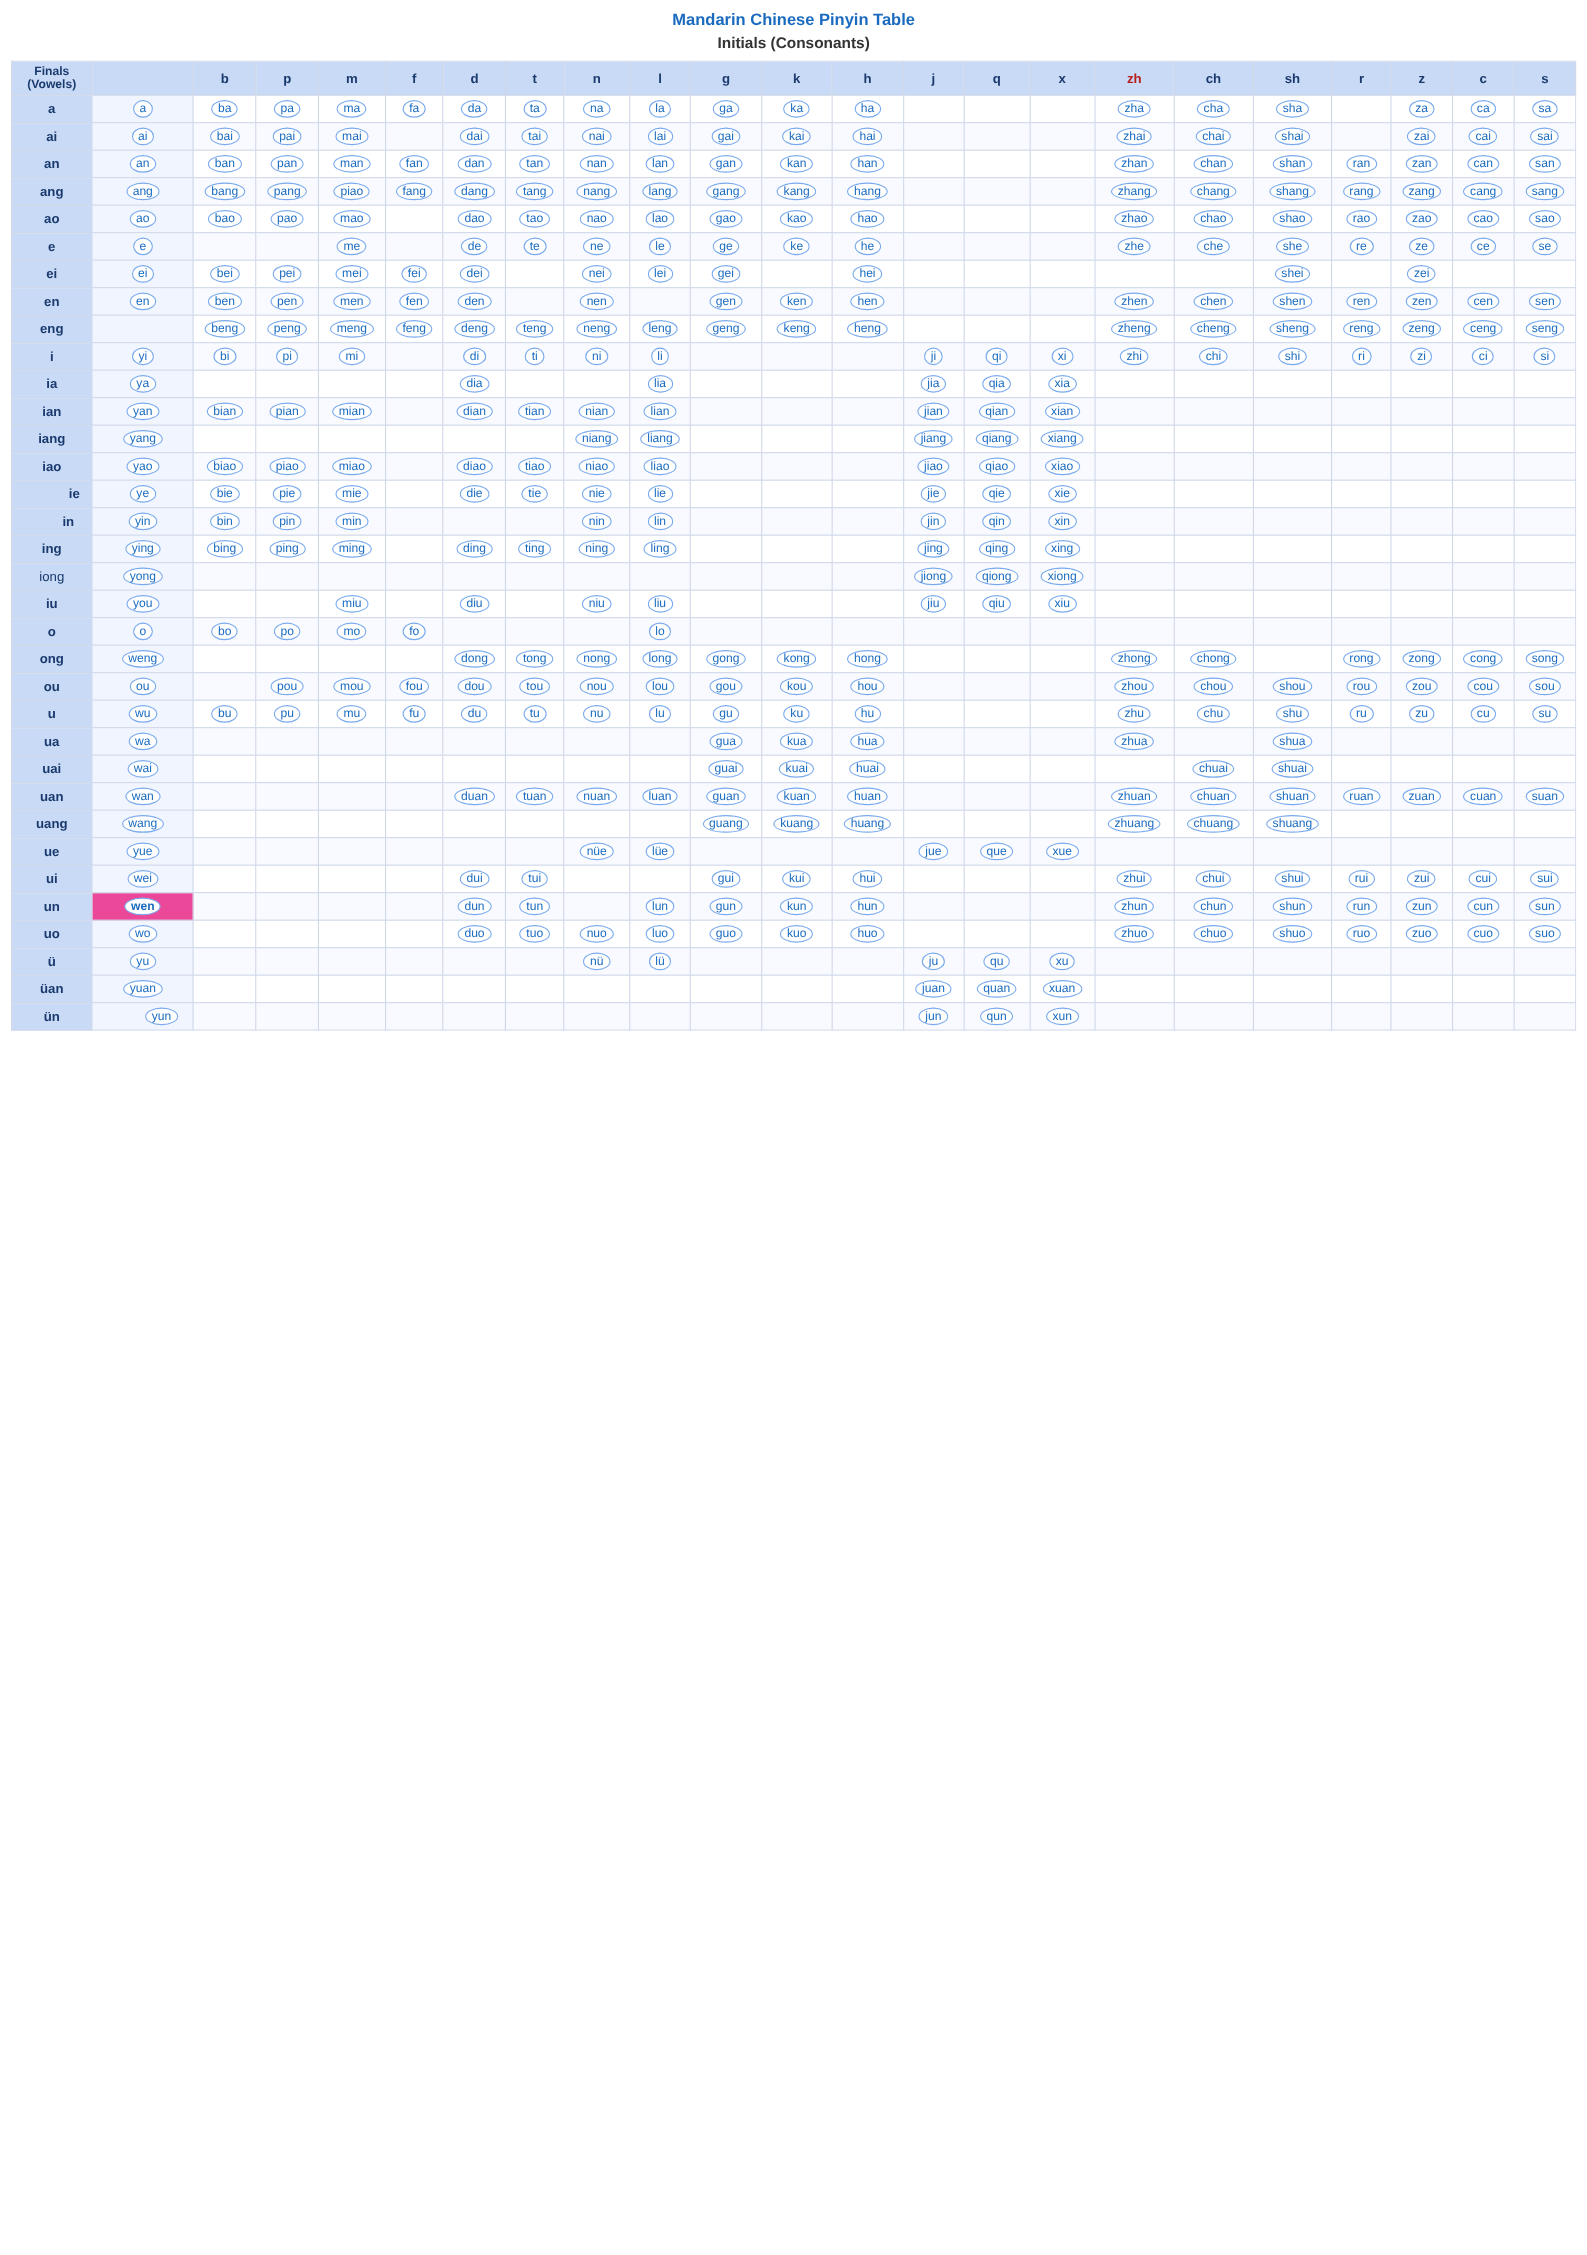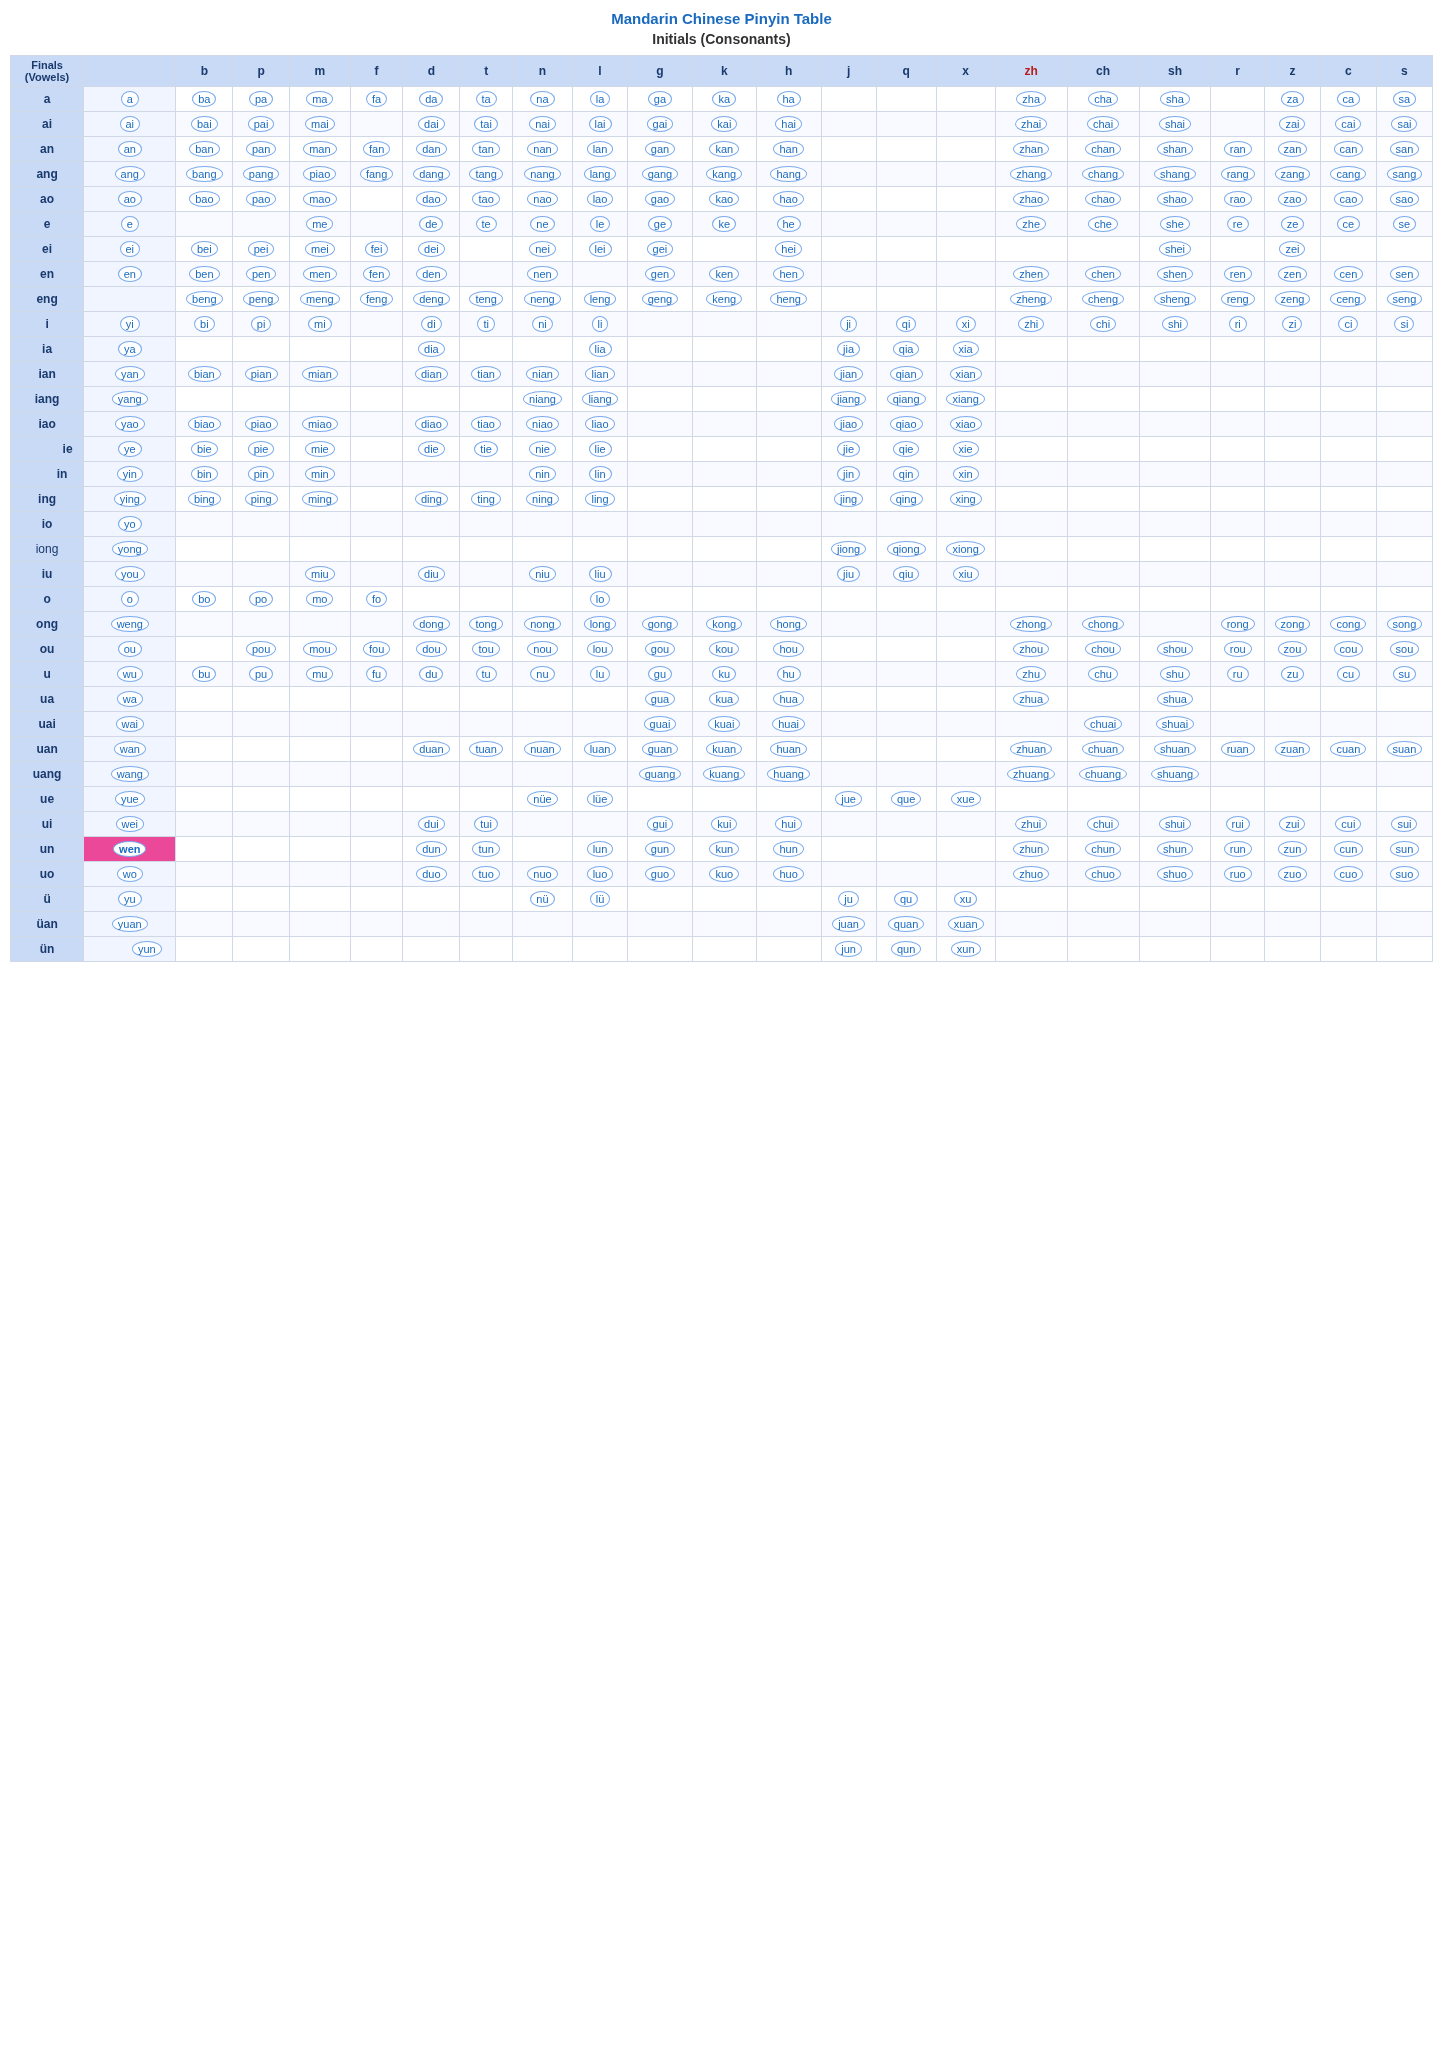--- a/index.html
+++ b/index.html
@@ -535,45 +535,20 @@
           <td><span class="cell-val">xing</span></td>
           <td></td>
           <td></td>
           <td></td>
           <td></td>
           <td></td>
           <td></td>
           <td></td>
         </tr>
         <tr>
-          <td class="row-label-col" style="background: rgb(200, 218, 245); color: rgb(26, 58, 110); font-weight: bold;">io</td>
-          <td style="background: rgb(240, 245, 255);"><span class="cell-val">yo</span></td>
-          <td></td>
-          <td></td>
-          <td></td>
-          <td></td>
-          <td></td>
-          <td></td>
-          <td></td>
-          <td></td>
-          <td></td>
-          <td></td>
-          <td></td>
-          <td></td>
-          <td></td>
-          <td></td>
-          <td></td>
-          <td></td>
-          <td></td>
-          <td></td>
-          <td></td>
-          <td></td>
-          <td></td>
-        </tr>
-        <tr>
           <td class="row-label-col" style="background: rgb(200, 218, 245); color: rgb(26, 58, 110); font-weight: normal;">iong</td>
           <td style="background: rgb(240, 245, 255);"><span class="cell-val">yong</span></td>
           <td></td>
           <td></td>
           <td></td>
           <td></td>
           <td></td>
           <td></td>
           <td></td>
           <td></td>

